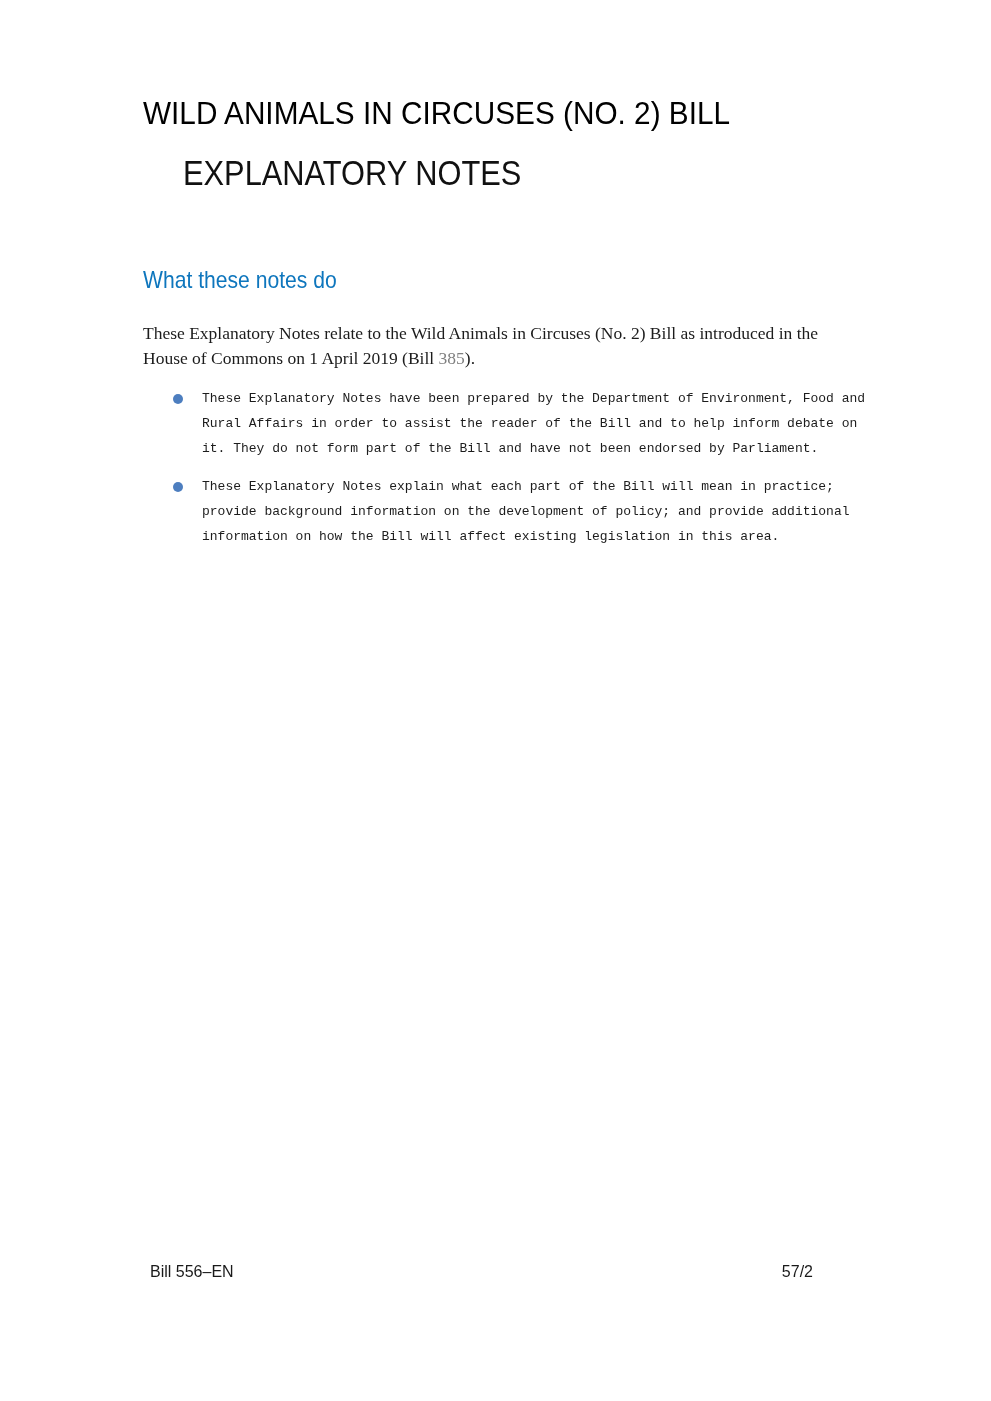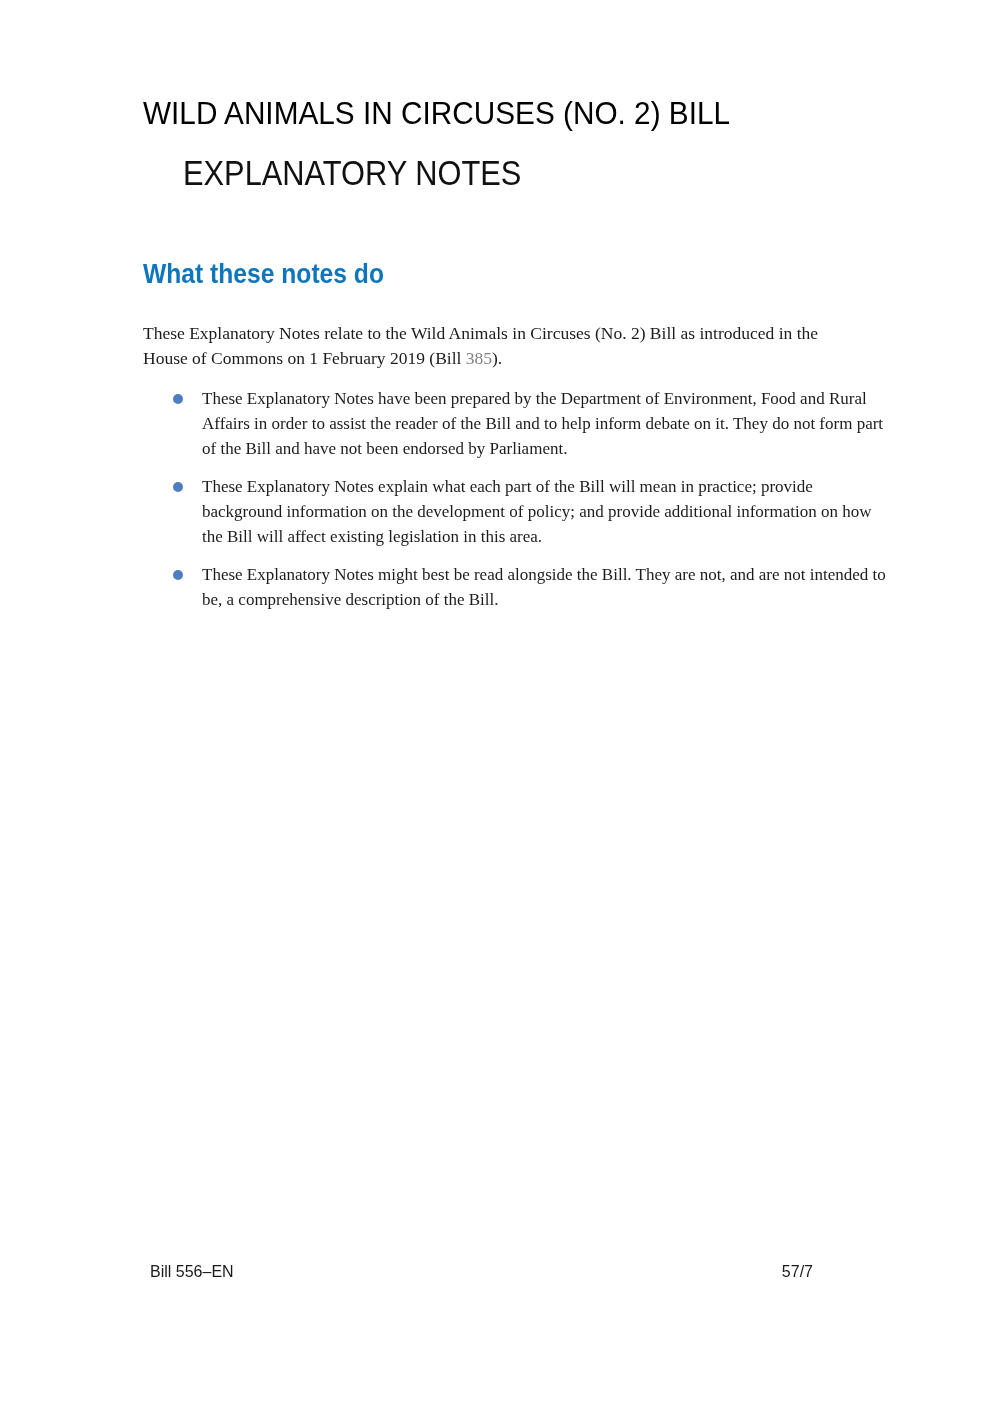--- a/index.html
+++ b/index.html
@@ -48,23 +48,23 @@
     white-space: nowrap;
     margin-left: 40px;
   }
   .doc-subtitle .squeeze {
     display: inline-block;
     transform: scaleX(0.88);
     transform-origin: 0 50%;
   }
   .section-heading {
     position: absolute;
-    left: 143px; top: 257px;
-    font-size: 28px;
-    font-weight: bold;
+    left: 143px; top: 266px;
+    font-size: 24px;
+    font-weight: normal;
     line-height: 1.2;
     color: var(--heading-blue);
     white-space: nowrap;
   }
   .section-heading .squeeze {
     display: inline-block;
     transform: scaleX(0.88);
     transform-origin: 0 50%;
   }
   .intro-paragraph {
@@ -95,22 +95,22 @@
     width: 10px; height: 10px;
     border-radius: 50%;
     background: var(--bullet-blue);
     margin-left: 30px;
     margin-right: 19px;
     margin-top: 8px;
   }
   .bullet-text {
     flex: 1 1 auto;
     max-width: 684px;
-    font-family: Liberation Serif, serif;
-    font-size: 17px;
+    font-family: Liberation Mono, monospace;
+    font-size: 13px;
     line-height: 25px;
     color: var(--body-text);
   }
   .page-footer {
     position: absolute;
     left: 0; top: 1263px;
     width: 991px;
     height: 22px;
     font-size: 16px;
     color: #1a1a1a;
@@ -130,35 +130,31 @@
 <body>
 
 <div class="page">
 
   <h1 class="doc-title"><span class="squeeze">WILD ANIMALS IN CIRCUSES (NO. 2) BILL</span></h1>
 
   <h2 class="doc-subtitle"><span class="squeeze">EXPLANATORY NOTES</span></h2>
 
   <h3 class="section-heading"><span class="squeeze">What these notes do</span></h3>
 
-  <p class="intro-paragraph"><span>These Explanatory Notes relate to the Wild Animals in Circuses (No. 2) Bill as introduced in the House of Commons on 1 February 2019 (Bill </span><span class="bill-number">385</span><span>).</span></p>
+  <p class="intro-paragraph"><span>These Explanatory Notes relate to the Wild Animals in Circuses (No. 2) Bill as introduced in the House of Commons on 1 April 2019 (Bill </span><span class="bill-number">385</span><span>).</span></p>
 
   <ul class="bullet-list">
     <li class="bullet-item">
       <span class="bullet-marker"></span>
       <span class="bullet-text">These Explanatory Notes have been prepared by the Department of Environment, Food and Rural Affairs in order to assist the reader of the Bill and to help inform debate on it. They do not form part of the Bill and have not been endorsed by Parliament.</span>
     </li>
     <li class="bullet-item">
       <span class="bullet-marker"></span>
       <span class="bullet-text">These Explanatory Notes explain what each part of the Bill will mean in practice; provide background information on the development of policy; and provide additional information on how the Bill will affect existing legislation in this area.</span>
     </li>
-    <li class="bullet-item">
-      <span class="bullet-marker"></span>
-      <span class="bullet-text">These Explanatory Notes might best be read alongside the Bill. They are not, and are not intended to be, a comprehensive description of the Bill.</span>
-    </li>
   </ul>
 
   <div class="page-footer">
     <span class="footer-left">Bill 556–EN</span>
-    <span class="footer-right">57/7</span>
+    <span class="footer-right">57/2</span>
   </div>
 
 </div>
 
 </body></html>

